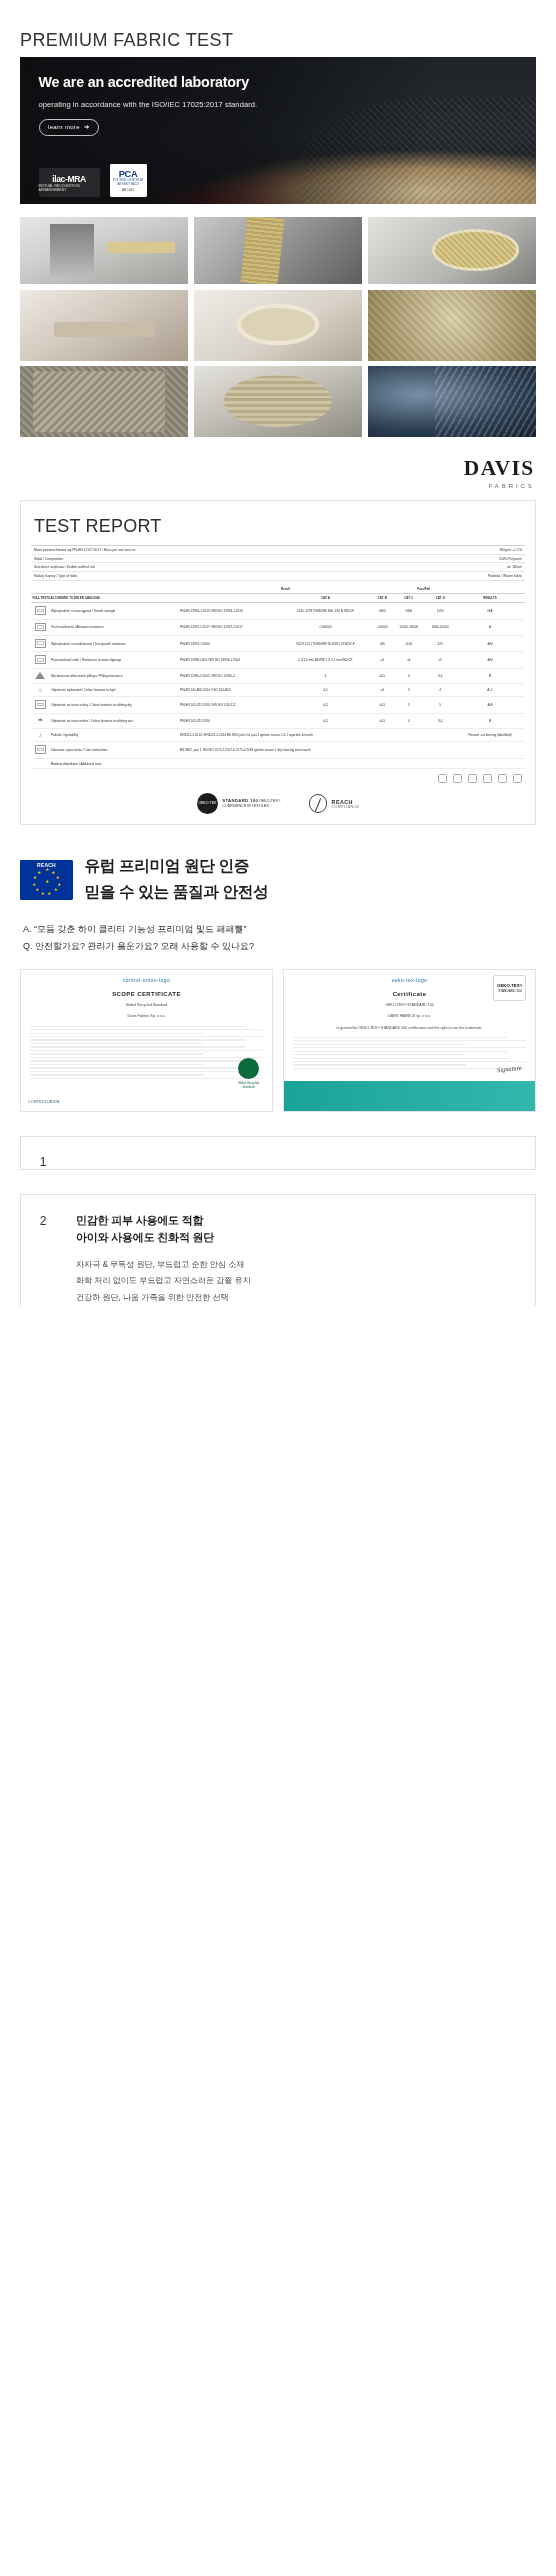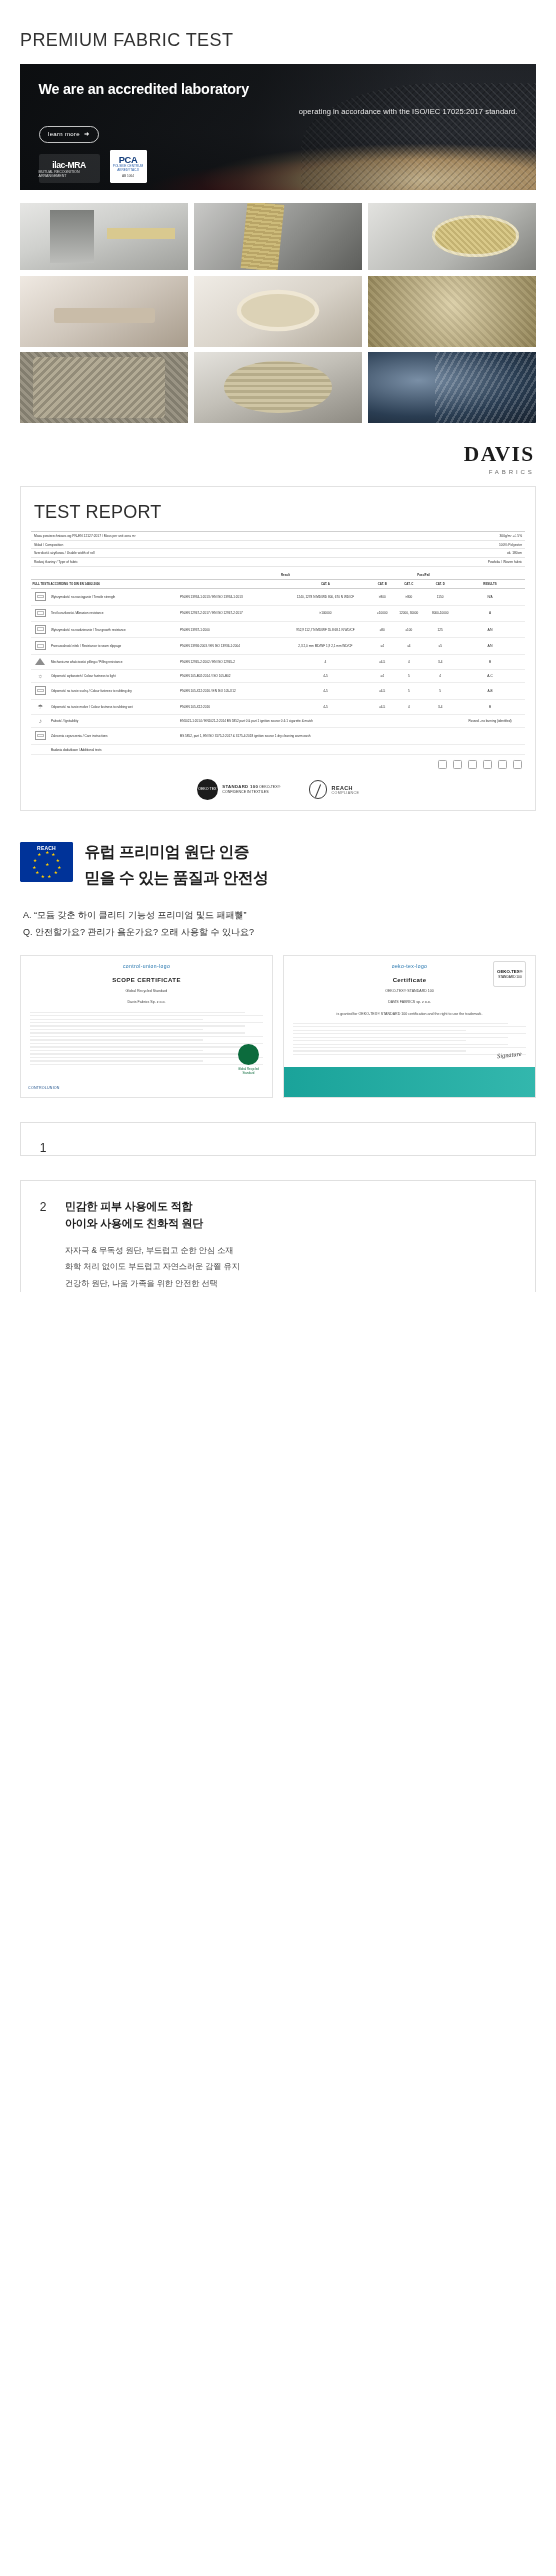--- a/index.html
+++ b/index.html
@@ -11,28 +11,28 @@
     color: #222;
     -webkit-font-smoothing: antialiased;
   }
   .page { width: 556px; position: relative; }
 
   
   .sec-title {
     font-size: 18px;
     letter-spacing: 0.4px;
     color: #333;
-    padding: 30px 0 13px 20px;
+    padding: 30px 0 6px 20px;
     font-weight: 400;
   }
 
   
   .hero {
     margin: 0 20px;
-    height: 126px;
+    height: 147px;
     position: relative;
     overflow: hidden;
     background: #1b1d22;
   }
   .hero-photo {
     position: absolute; inset: 0;
     background:
       radial-gradient(ellipse 60% 40% at 78% 92%, #d8c49a 0%, #b9996a 40%, rgba(60,40,25,0.0) 72%),
       radial-gradient(ellipse 50% 32% at 62% 100%, #c1262b 0%, #8d1a1e 45%, rgba(60,20,20,0) 75%),
       linear-gradient(180deg, #23262b 0%, #2a2d33 55%, #1a1c20 100%);
@@ -41,21 +41,21 @@
     position:absolute; right:0; bottom:0; width:235px; height:107px;
     background:
       repeating-linear-gradient(45deg, rgba(255,255,255,.10) 0 1.4px, transparent 1.4px 5px),
       repeating-linear-gradient(-45deg, rgba(0,0,0,.18) 0 1.4px, transparent 1.4px 5px);
     border-radius: 60% 0 0 0;
     opacity:.85;
   }
   .hero-shade { position:absolute; inset:0; background:linear-gradient(100deg, rgba(10,12,14,.92) 0%, rgba(12,14,16,.72) 45%, rgba(12,14,16,.12) 78%); }
   .hero-inner { position:relative; padding: 15.7px 18.5px; color:#fff; }
   .hero-h1 { font-size: 14.3px; font-weight: 700; line-height:1.28; max-width: 235px; letter-spacing:-0.2px; }
-  .hero-sub { font-size: 7.5px; margin-top: 8.6px; color:#e9e9e9; letter-spacing:0.1px;text-align:right; }
+  .hero-sub { font-size: 7.5px; margin-top: 8.6px; color:#e9e9e9; letter-spacing:0.1px; }
   .hero-btn {
     margin-top: 10px;
     display:inline-flex; align-items:center; gap:4.3px;
     border:0.7px solid rgba(255,255,255,.75);
     border-radius: 10px;
     padding: 3.6px 8.6px;
     font-size: 6px;
     letter-spacing:0.3px;
     color:#fff;
   }
@@ -147,21 +147,21 @@
   .seal-reach .ring { width:18.5px;height:18.5px;border-radius:50%;border:1.4px solid #3f3f3f; position:relative;}
   .seal-reach .ring:after{content:"";position:absolute;left:50%;top:2.1px;width:1.1px;height:14.3px;background:#3f3f3f;transform:translateX(-50%) rotate(22deg);}
   .seal-reach .rtxt b{display:block;font-size:5.4px;letter-spacing:0.4px;color:#2b2b2b;}
   .seal-reach .rtxt i{display:block;font-style:normal;font-size:3.6px;letter-spacing:0.4px;color:#666;}
 
   
   .quote { text-align:center; font-size: 9px; color:#2d2d2d; padding: 24px 21.4px 5.7px; letter-spacing:-0.1px;}
 
   
   .reach-wrap { margin: 31px 20px 0 20px; }
-  .reach-head { display:flex; align-items:flex-start; gap:11.4px; }
+  .reach-head { display:flex; align-items:center; gap:11.4px; }
   .eu-flag {
     width: 53px; height: 40px; background:#003399; position:relative; flex:0 0 auto;
     display:flex; align-items:center; justify-content:center; border-radius:1.4px;
   }
   .eu-flag .lbl { position:absolute; top:2.1px; left:0; right:0; text-align:center; font-size:5px; font-weight:700; color:#fff; letter-spacing:0.2px; }
   .eu-stars { position:relative; width:28.5px; height:28.5px; margin-top:4.3px; }
   .eu-stars i { position:absolute; color:#FFCC00; font-size:4.6px; font-style:normal; }
   .reach-titles h3 { margin:0; font-size: 15.7px; font-weight:700; color:#1f1f1f; letter-spacing:-0.4px; }
   .reach-titles h4 { margin:4.3px 0 0; font-size: 15.7px; font-weight:700; color:#1f1f1f; letter-spacing:-0.4px; }
   .qa { margin: 18.5px 2.9px 0 2.9px; font-size: 9px; color:#2b2b2b; line-height:1.85; }
@@ -519,21 +519,21 @@
       </div>
     </div>
   </div>
 
   <div class="feat">
     <div class="num">1</div>
   </div>
 
   <div class="feat clip" style="margin-bottom:0;border-bottom:none;">
     <div class="num">2</div>
-    <div class="body" style="padding-bottom:0;">
+    <div class="body" style="padding-bottom:0;margin-left:11px;">
       <h4>
         <span>민감한 피부 사용에도 적합</span><br>
         <span>아이와 사용에도 친화적 원단</span>
       </h4>
       <ul>
         <li>자자극 &amp; 무독성 원단, 부드럽고 순한 안심 소재</li>
         <li>화학 처리 없이도 부드럽고 자연스러운 감찉 유지</li>
         <li>건강하 원단, 나움 가족을 위한 안전한 선택</li>
       </ul>
     </div>

